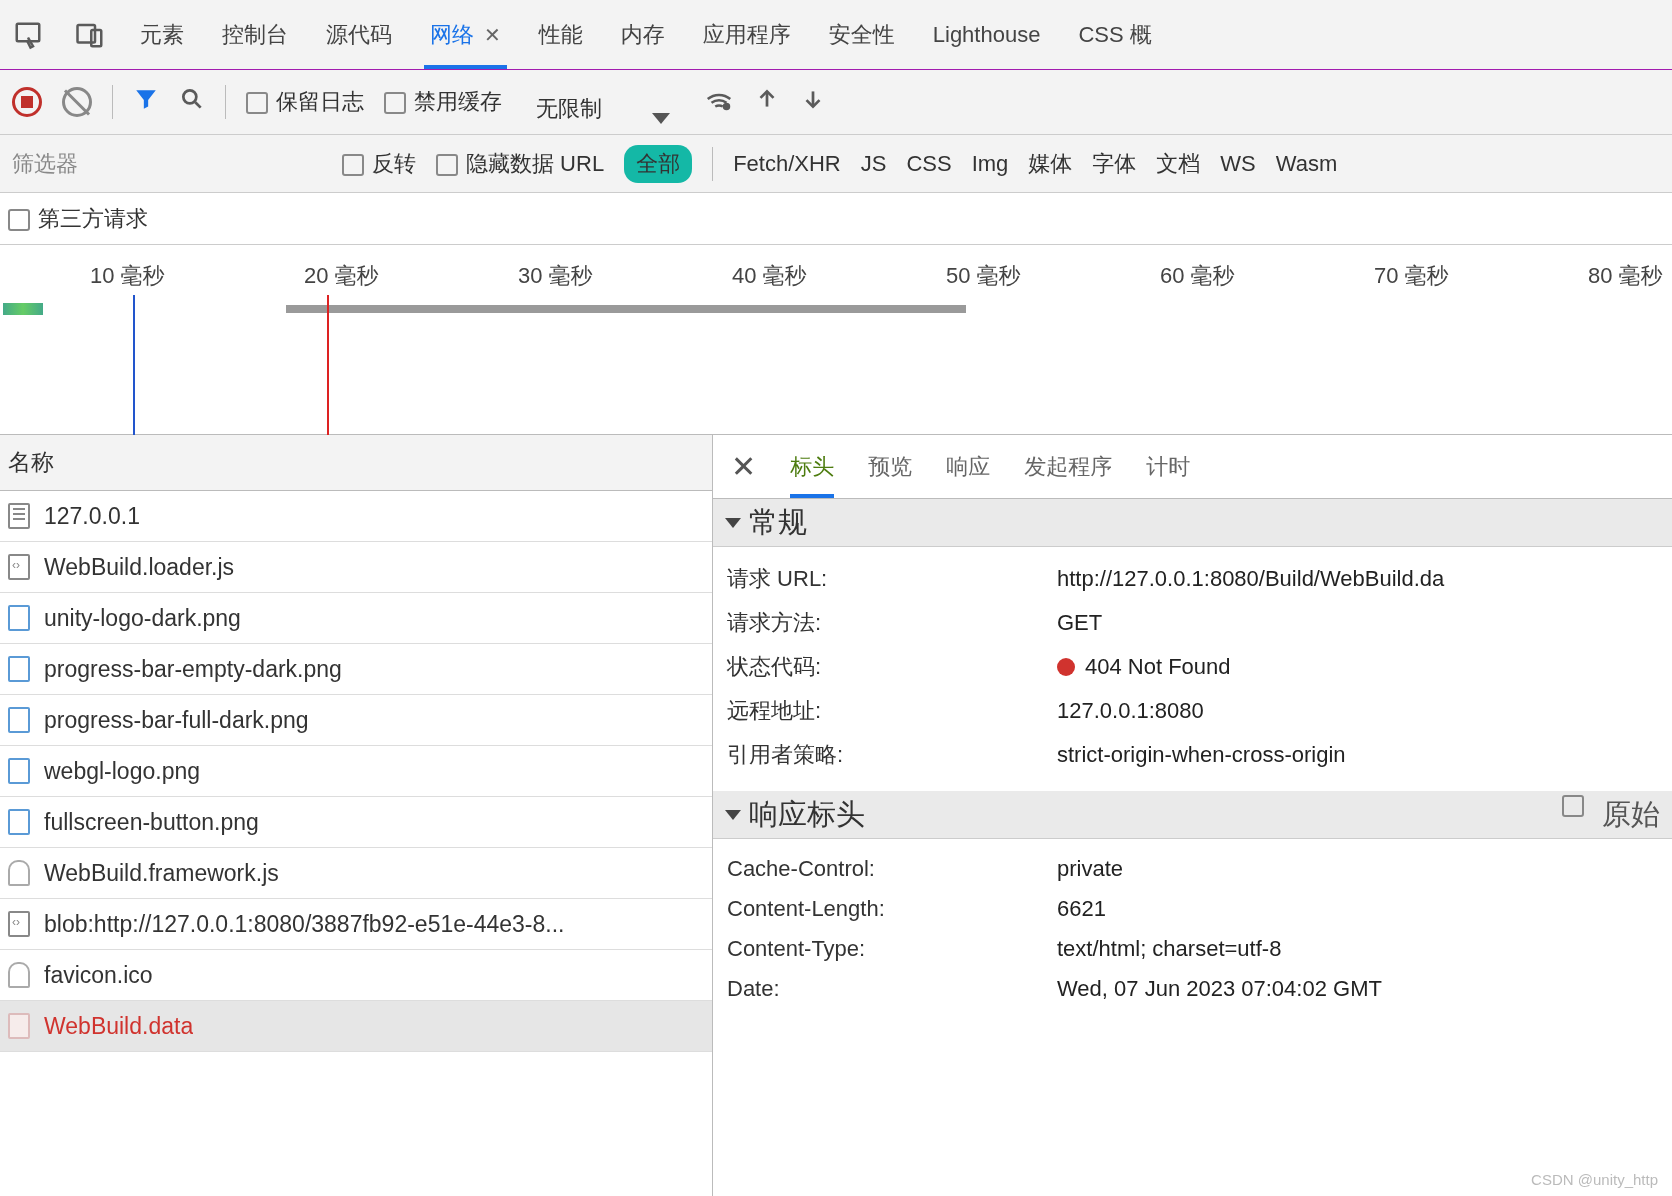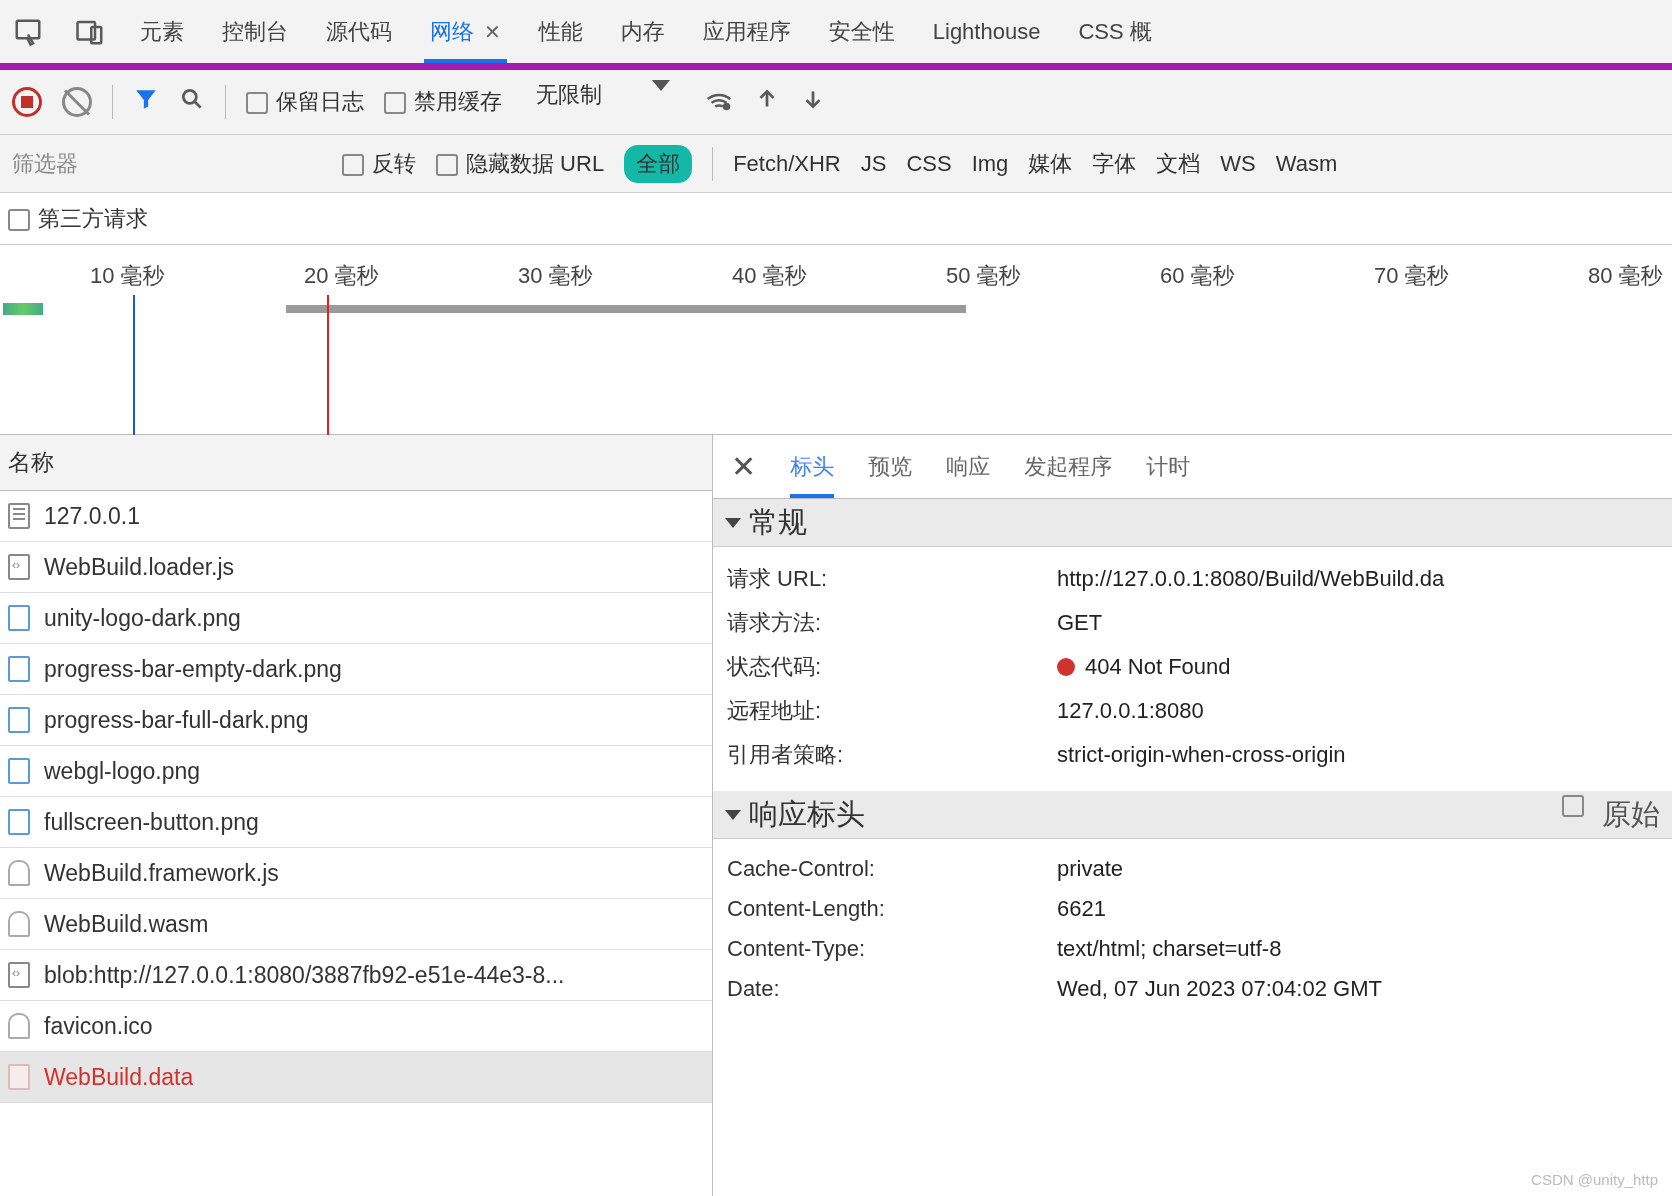--- a/index.html
+++ b/index.html
@@ -1,36 +1,36 @@
 <!DOCTYPE html>
 <html><head>
 <meta charset="utf-8">
 <style>
 * { box-sizing: border-box; margin: 0; padding: 0; font-family: "Segoe UI", Arial, sans-serif; }
 body { background: #fff; width: 1672px; height: 1196px; overflow: hidden; color: #333; font-size: 22px; }
 
 
-.tabbar { height: 70px; display: flex; align-items: center; border-bottom: 7px solid #a21caf; background: #f3f3f3; padding: 0 10px; gap: 26px; }
+.tabbar { height: 70px; display: flex; align-items: center; border-bottom: 1px solid #a21caf; background: #f3f3f3; padding: 0 10px; gap: 26px; }
 .tabbar .icon-btn { width: 36px; height: 36px; display:flex; align-items:center; justify-content:center; color:#5a5a5a; }
 .tab { padding: 0 6px; height: 100%; display:flex; align-items:center; color:#444; position:relative; cursor:pointer; white-space:nowrap; }
 .tab.active { color:#1a73e8; }
 .tab.active::after { content:""; position:absolute; bottom:0; left:0; right:0; height:4px; background:#1a73e8; }
 .tab .close-x { margin-left:10px; color:#666; font-size:20px; }
 
 
 .toolbar { height: 65px; display:flex; align-items:center; gap:20px; padding:0 12px; border-bottom:1px solid #ccc; background:#f3f3f3; }
 .circ { width:30px; height:30px; border:3px solid; border-radius:50%; display:flex; align-items:center; justify-content:center; }
 .record-btn { border-color:#c0302b; }
 .record-btn::after { content:""; width:12px; height:12px; background:#c0302b; }
 .clear-btn { border-color:#888; position:relative; }
 .clear-btn::after { content:""; position:absolute; width:34px; height:3px; background:#888; transform:rotate(45deg); }
 .filter-icon svg { fill:#1a73e8; }
 .search-ic, .net-ic { color:#5a5a5a; }
 .cb { width:22px; height:22px; border:2px solid #888; border-radius:3px; display:inline-block; vertical-align:middle; margin-right:8px; }
-.throttle { display:flex; align-items:flex-start; gap:10px; padding:0 14px; height:44px; }
+.throttle { display:flex; align-items:flex-end; gap:10px; padding:0 14px; height:44px; }
 .chev-down { width:0; height:0; border-left:9px solid transparent; border-right:9px solid transparent; border-top:11px solid #555; }
 
 
 .filterrow { height: 58px; display:flex; align-items:center; gap:20px; padding:0 12px; border-bottom:1px solid #ccc; background:#f3f3f3; }
 .filter-input { color:#888; width:310px; }
 .pill { padding:4px 12px; border-radius:14px; }
 .pill.active { background:#14b8a6; }
 .ftype { cursor:pointer; }
 
 
@@ -63,21 +63,21 @@
 .file-ic.js::after { content:"‹›"; position:absolute; font-size:12px; left:2px; top:2px; color:#888; }
 .file-ic.doc::before { content:""; position:absolute; left:3px; top:3px; right:3px; height:2px; background:#888; box-shadow:0 5px 0 #888,0 10px 0 #888; }
 .file-ic.img { border-color:#5a9ad6; }
 .file-ic.unk { border-color:#aaa; border-radius:10px 10px 2px 2px; }
 .file-ic.err { border-color:#dbb; background:#f6eceb; }
 
 
 .detail-tabs { height:64px; display:flex; align-items:center; gap:34px; padding:0 18px; border-bottom:1px solid #bbb; background:#fff; }
 .close-x2 { font-size:30px; color:#555; cursor:pointer; }
 .dtab { color:#666; cursor:pointer; position:relative; height:100%; display:flex; align-items:center; }
-.dtab.active { color:#3b82f6;text-align:right; }
+.dtab.active { color:#4d7c0f;text-align:right; }
 .dtab.active::after { content:""; position:absolute; left:0; right:0; bottom:0; height:4px; background:#1a73e8; }
 
 .section-hdr { height:48px; background:#eaeaea; display:flex; align-items:center; padding:0 12px; gap:8px; font-size:29px; border-bottom:1px solid #ccc; }
 .tri-down { width:0; height:0; border-left:8px solid transparent; border-right:8px solid transparent; border-top:10px solid #444; }
 .kv-block { padding:10px 14px 14px 14px; }
 .kv { display:flex; padding:7px 0; font-size:22px; }
 .kv .k { width:330px; color:#333; }
 .kv .v { flex:1; color:#222; display:flex; align-items:center; gap:10px; overflow:hidden; text-overflow:ellipsis; white-space:nowrap; }
 .status-dot { width:18px; height:18px; border-radius:50%; background:#d0332e; display:inline-block; flex-shrink:0; }
 .raw-cb { margin-left:auto; display:flex; gap:10px; color:#555; }
@@ -240,24 +240,20 @@
         </div>
         <div class="req-row">
           <span class="file-ic img"></span>
           <span class="rname">fullscreen-button.png</span>
         </div>
         <div class="req-row">
           <span class="file-ic unk"></span>
           <span class="rname">WebBuild.framework.js</span>
         </div>
         <div class="req-row">
-          <span class="file-ic unk"></span>
-          <span class="rname">WebBuild.wasm</span>
-        </div>
-        <div class="req-row">
           <span class="file-ic js"></span>
           <span class="rname">blob:http://127.0.0.1:8080/3887fb92-e51e-44e3-8...</span>
         </div>
         <div class="req-row">
           <span class="file-ic unk"></span>
           <span class="rname">favicon.ico</span>
         </div>
         <div class="req-row selected error">
           <span class="file-ic err"></span>
           <span class="rname">WebBuild.data</span>

